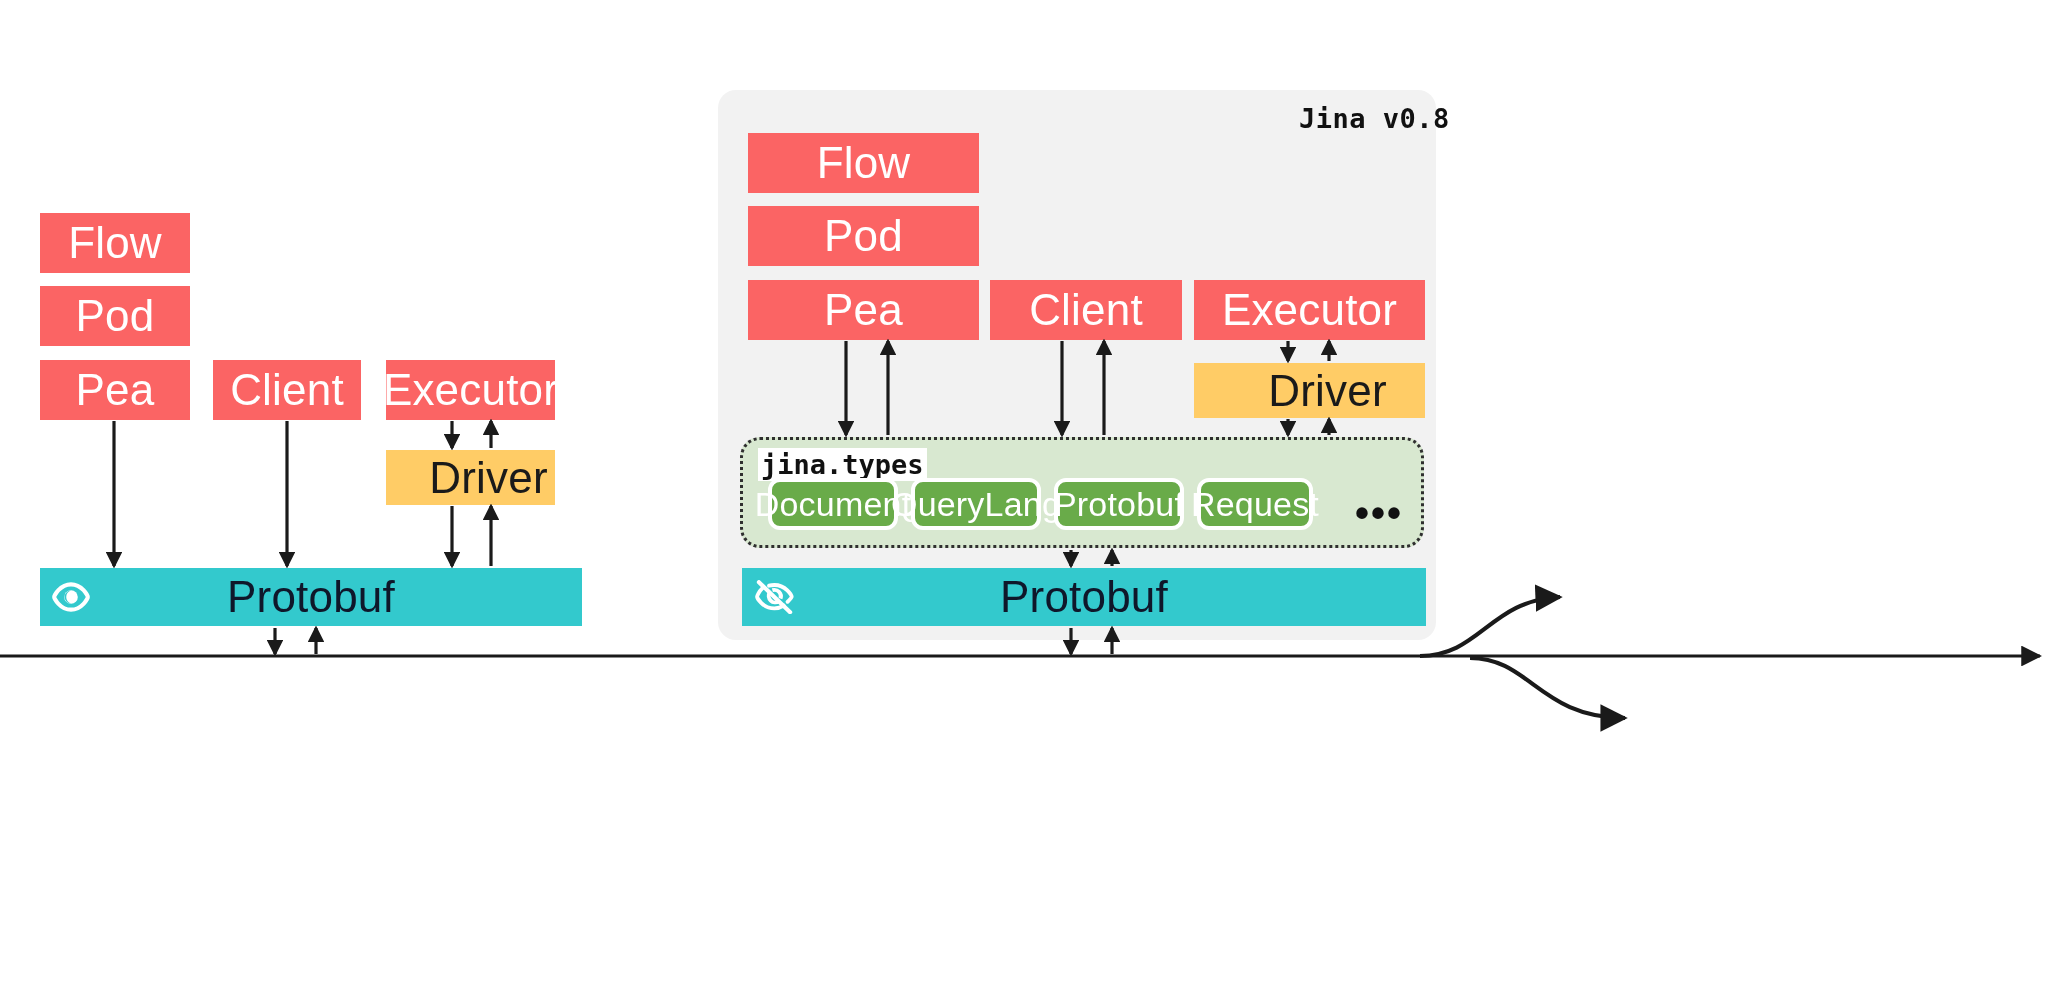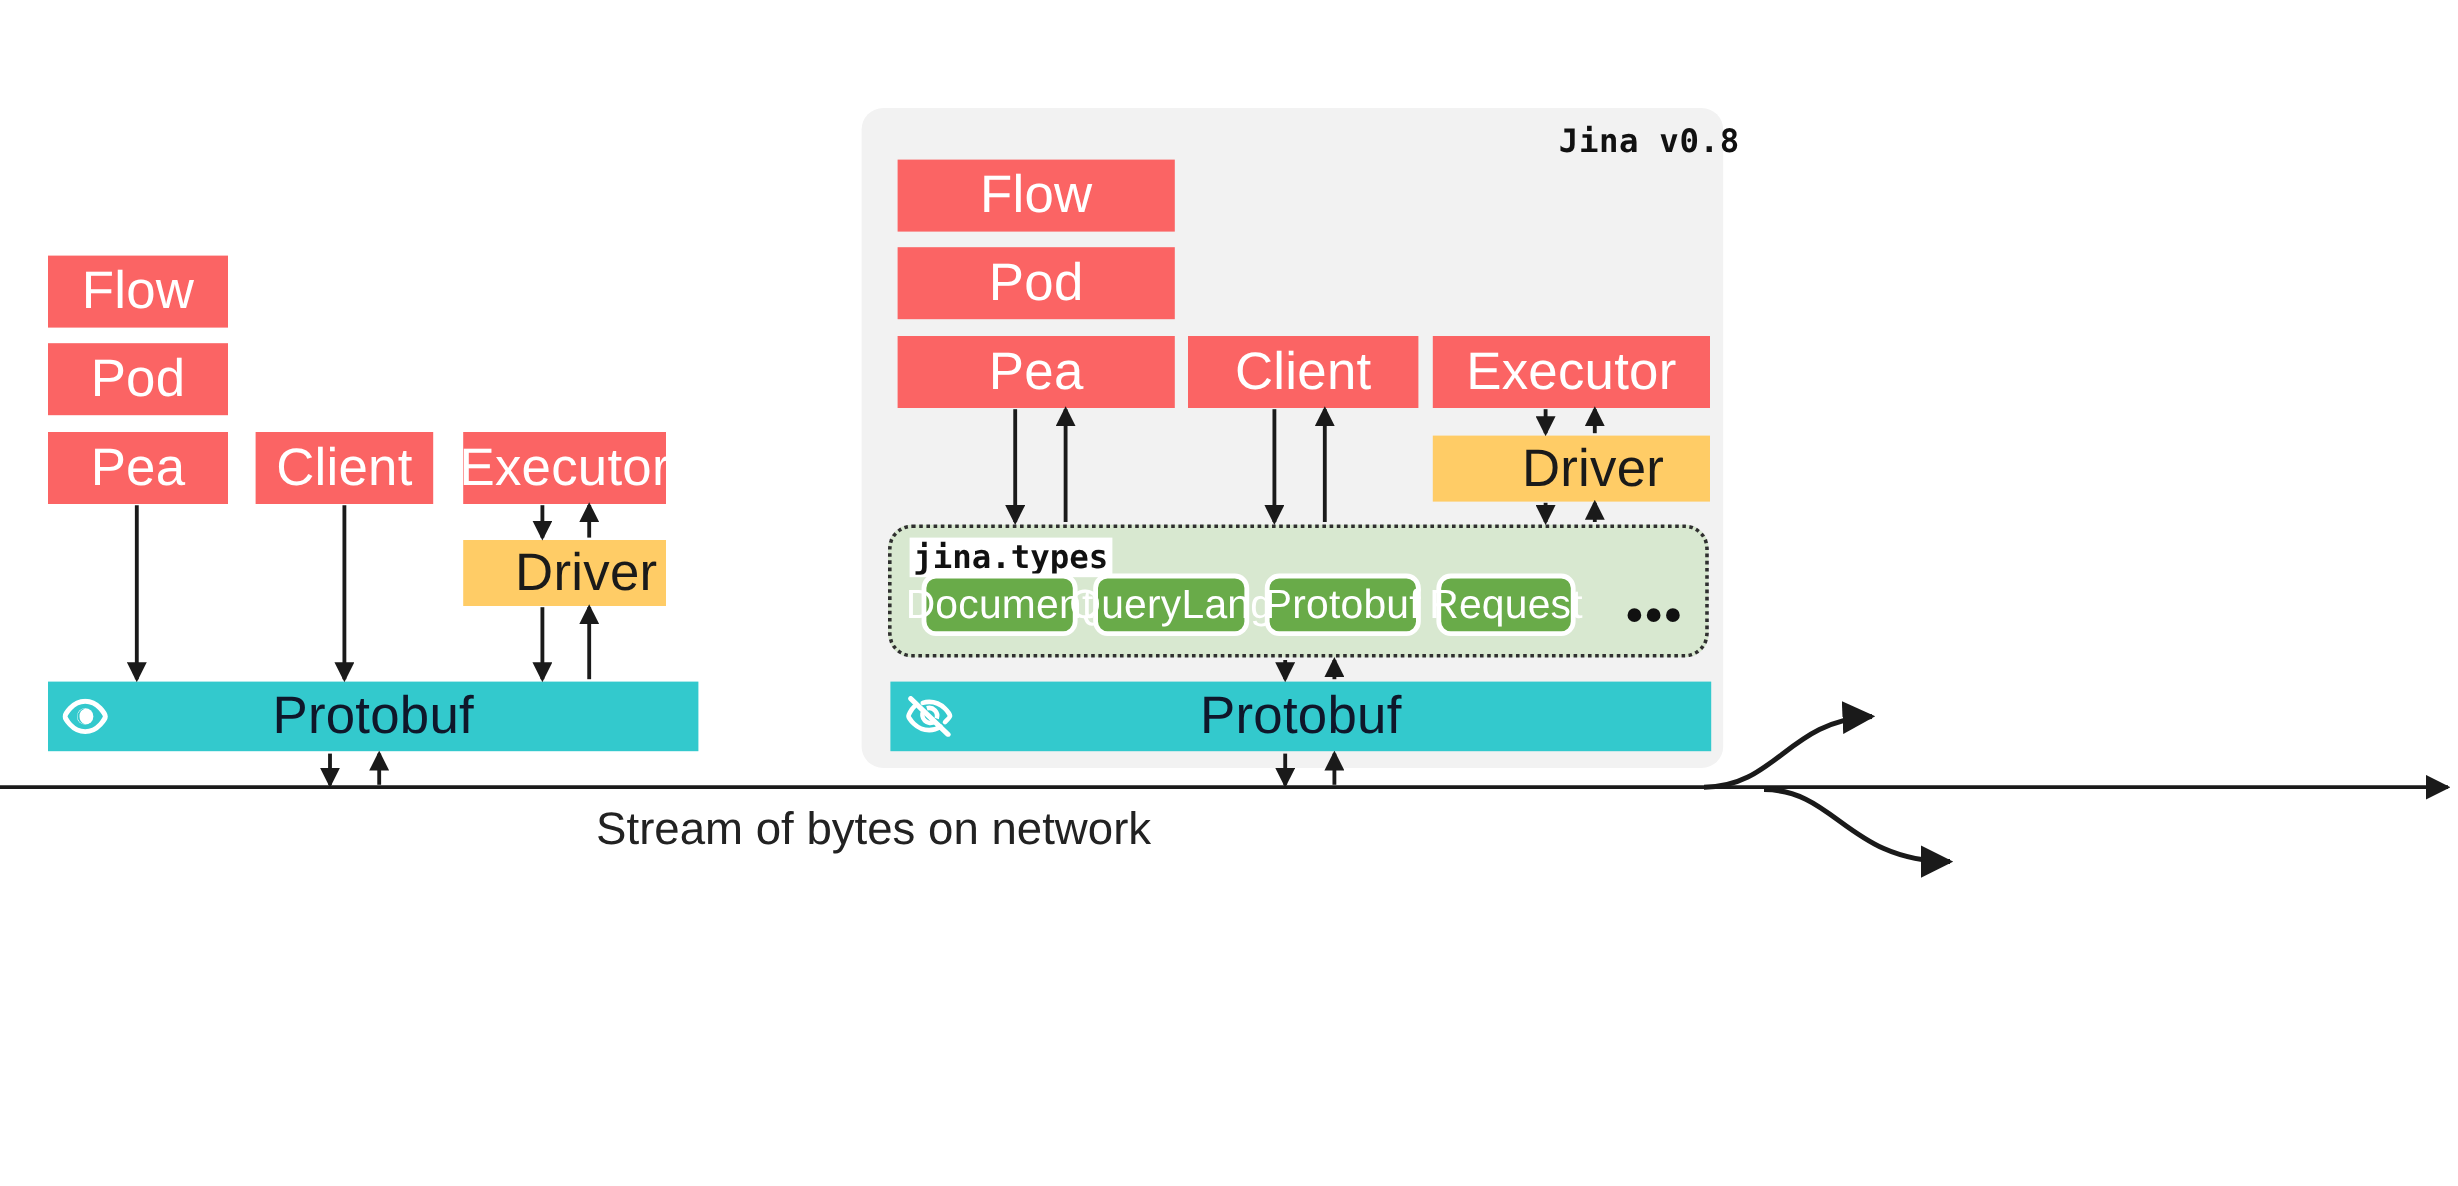--- a/index.html
+++ b/index.html
@@ -175,21 +175,20 @@
       <line x1="1071" y1="628" x2="1071" y2="654"></line>
       <line x1="1112" y1="654" x2="1112" y2="628"></line>
     </g>
 
     <line x1="0" y1="656" x2="2040" y2="656" stroke="#1a1a1a" stroke-width="3.2" marker-end="url(#arrow-thin)"></line>
 
     <path d="M 1420 656 C 1480 656 1490 600 1560 597" stroke="#1a1a1a" stroke-width="4.2" fill="none" marker-end="url(#arrow-thin)"></path>
     <path d="M 1470 658 C 1530 658 1540 718 1625 718" stroke="#1a1a1a" stroke-width="4.2" fill="none" marker-end="url(#arrow-thin)"></path>
   </svg>
 
-  <div id="network-caption" style="top: 670px; left: 0px; width: 1456px; text-align: center;">Stream of bytes on network</div>
 
   <div style="position:absolute;left:52px;top:582px;">
     <svg class="icon-svg" width="38" height="30" viewBox="0 0 24 18" xmlns="http://www.w3.org/2000/svg">
       <path d="M12 1 C5 1 1.4 8.2 1.4 9 C1.4 9.8 5 17 12 17 C19 17 22.6 9.8 22.6 9 C22.6 8.2 19 1 12 1 Z" fill="none" stroke="#ffffff" stroke-width="2.6"></path>
       <circle cx="12" cy="9" r="4.3" fill="#ffffff"></circle>
       <path d="M12 4.9 A4.3 4.3 0 0 0 12 13.1 A3.0 3.0 0 0 1 12 4.9 Z" fill="#33c9cd"></path>
     </svg>
   </div>
 
   <div style="position:absolute;left:754px;top:580px;">

